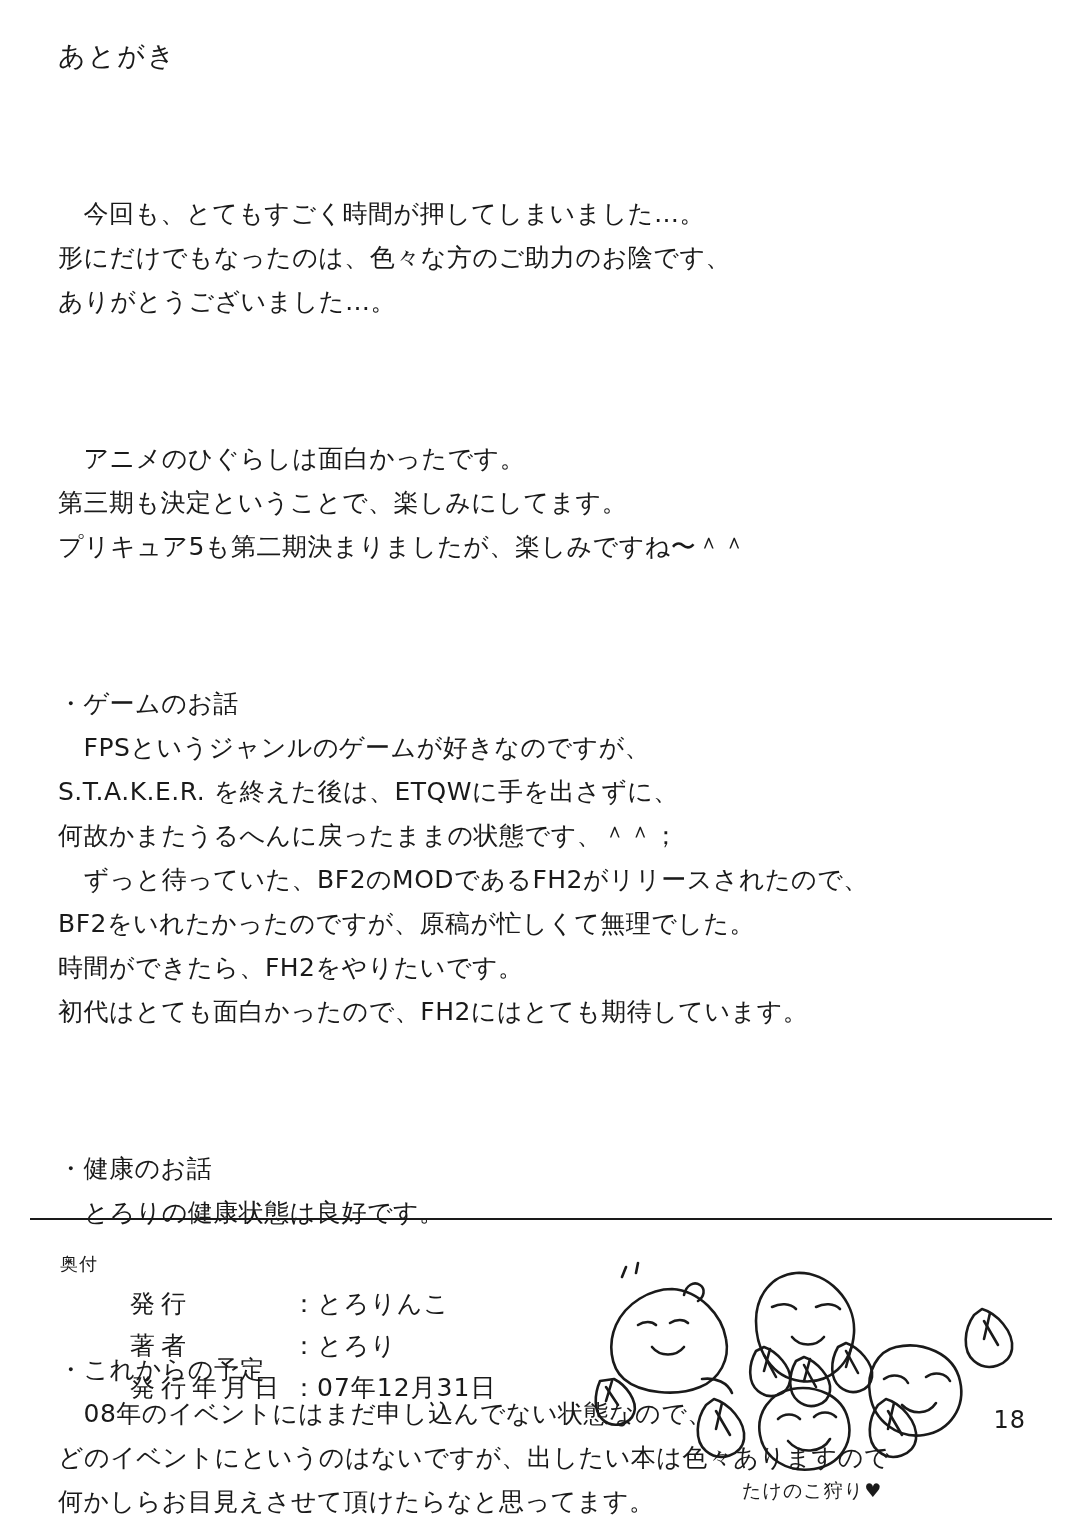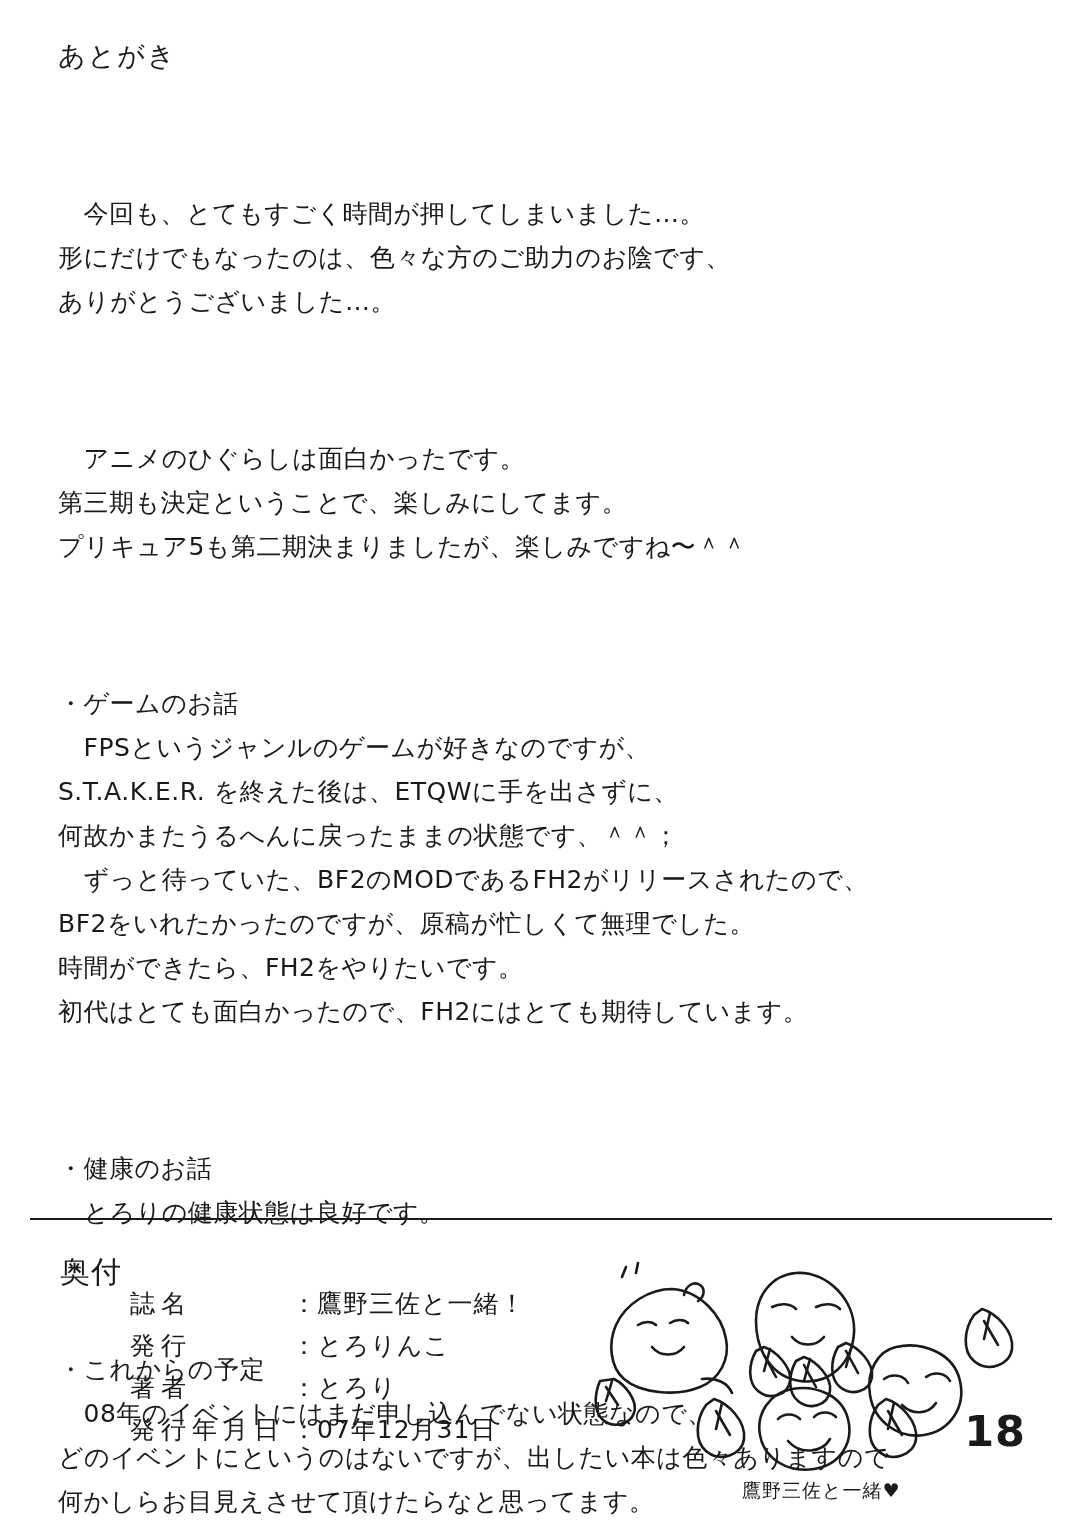--- a/index.html
+++ b/index.html
@@ -51,21 +51,21 @@
     left: 30px;
     top: 1218px;
     width: 1022px;
     height: 2px;
     background: #1a1a1a;
   }
   .colophon-title {
     position: absolute;
     left: 60px;
     top: 1252px;
-    font-size: 30px;
+    font-size: 18px;
     letter-spacing: 1px;
   }
   .colophon-table {
     position: absolute;
     left: 130px;
     top: 1283px;
     font-size: 25px;
     line-height: 42px;
     border-collapse: collapse;
   }
@@ -82,22 +82,22 @@
     width: 26px;
     text-align: center;
   }
   .col-value {
     letter-spacing: 1px;
   }
   .page-number {
     position: absolute;
     right: 42px;
     top: 1406px;
-    font-size: 43px;
-    font-weight: bold;
+    font-size: 24px;
+    font-weight: normal;
     letter-spacing: 1px;
   }
   .signature {
     position: absolute;
     left: 742px;
     top: 1478px;
     font-size: 19px;
     letter-spacing: 1px;
   }
   .doodle {
@@ -142,25 +142,20 @@
     
     
   </div>
 
   <div class="divider"></div>
 
   <div class="colophon-title">奥付</div>
 
   <table class="colophon-table">
     <tbody>
-        <tr>
-      <td class="col-label">誌名</td>
-      <td class="col-sep">：</td>
-      <td class="col-value">鷹野三佐と一緒！</td>
-    </tr>
     <tr>
       <td class="col-label">発行</td>
       <td class="col-sep">：</td>
       <td class="col-value">とろりんこ</td>
     </tr>
     <tr>
       <td class="col-label">著者</td>
       <td class="col-sep">：</td>
       <td class="col-value">とろり</td>
     </tr>
@@ -221,16 +216,16 @@
       <path d="M146 150 C136 164 134 186 146 196 C160 208 182 200 184 184 C186 166 168 148 154 144 Z"></path>
       <path d="M156 156 L170 180"></path>
       <path d="M162 148 L156 174"></path>
 
       <path d="M318 150 C308 164 306 186 318 196 C332 208 354 200 356 184 C358 166 340 148 326 144 Z"></path>
       <path d="M328 156 L342 180"></path>
       <path d="M334 148 L328 174"></path>
     </svg>
   </div>
 
-  <div class="signature">鷹野三佐と一緒♥</div>
+  <div class="signature">たけのこ狩り♥</div>
   <div class="page-number">18</div>
 
 </div>
 
 </body></html>

